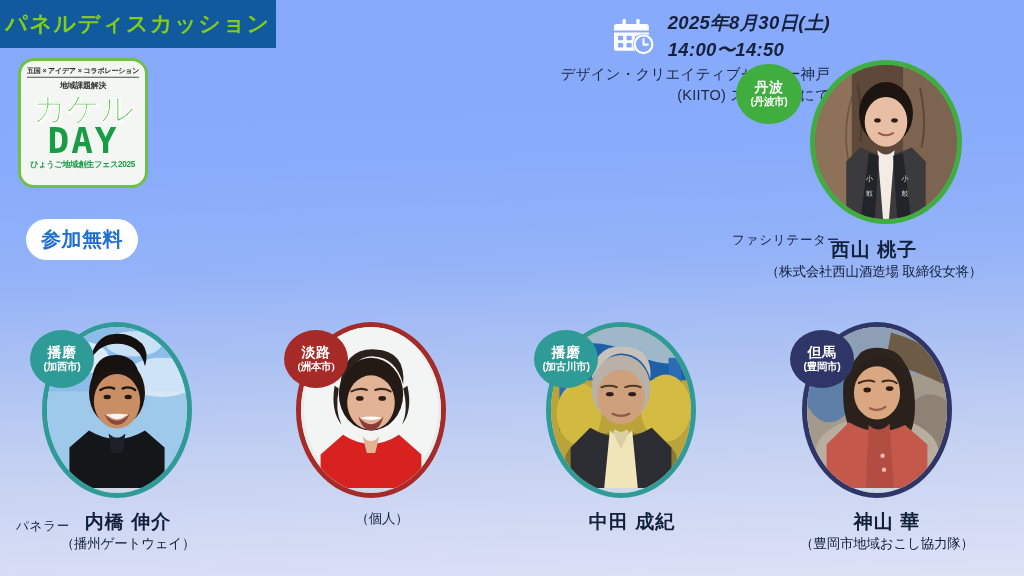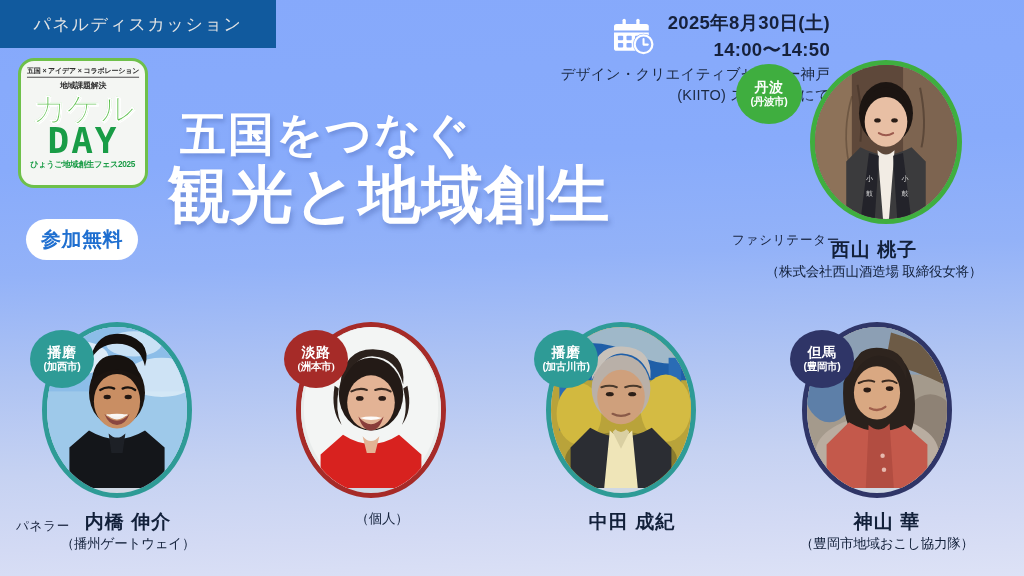--- a/index.html
+++ b/index.html
@@ -31,23 +31,23 @@
   #header-ribbon {
     position: absolute;
     left: 0; top: 0;
     width: 276px; height: 48px;
     background: #115a9e;
     display: flex;
     align-items: center;
     justify-content: center;
   }
   #header-ribbon .ribbon-text {
-    color: #e5e5e5;
-    font-size: 17px;
-    font-weight: normal;
+    color: #84cc16;
+    font-size: 22px;
+    font-weight: bold;
     letter-spacing: 1.6px;
   }
 
   
   #kakeru-logo {
     position: absolute;
     left: 18px; top: 58px;
     width: 130px; height: 130px;
     background: #f4f6f3;
     border: 3px solid #6ec04a;
@@ -154,21 +154,21 @@
     display: flex;
     flex-direction: column;
     align-items: flex-end;
   }
   .dt-row {
     display: flex;
     align-items: center;
     gap: 12px;
   }
   .cal-icon { width: 42px; height: 40px; flex: 0 0 auto; }
-  .dt-lines { text-align: right; }
+  .dt-lines { text-align: left; font-style: italic; }
   .dt-date, .dt-time {
     font-size: 18.5px;
     font-weight: bold;
     color: #16213b;
     line-height: 1.45;
     letter-spacing: 0.3px;
   }
   .dt-venue1, .dt-venue2 {
     font-size: 14.5px;
     color: #1b2840;
@@ -303,24 +303,20 @@
     <div class="logo-sub">地域課題解決</div>
     <div class="logo-kakeru">カケル</div>
     <div class="logo-day">DAY</div>
     <div class="logo-bottom">ひょうご地域創生フェス2025</div>
   </div>
 
   <div id="free-badge">
     <span class="free-text">参加無料</span>
   </div>
 
-  <div id="title-block">
-    <div class="title-line1">五国をつなぐ</div>
-    <div class="title-line2">観光と地域創生</div>
-  </div>
 
   <div id="datetime-block">
     <div class="dt-row">
       <span class="cal-icon">
         <svg viewBox="0 0 64 60" width="42" height="40" aria-hidden="true">
           <g fill="#ffffff">
             <rect x="13" y="2" width="5" height="11" rx="2.5"></rect>
             <rect x="34" y="2" width="5" height="11" rx="2.5"></rect>
             <path d="M4 10 h45 a4 4 0 0 1 4 4 v6 H0 v-6 a4 4 0 0 1 4-4 z"></path>
             <path d="M0 23 h53 v24 a4 4 0 0 1 -4 4 H4 a4 4 0 0 1 -4 -4 z"></path>

